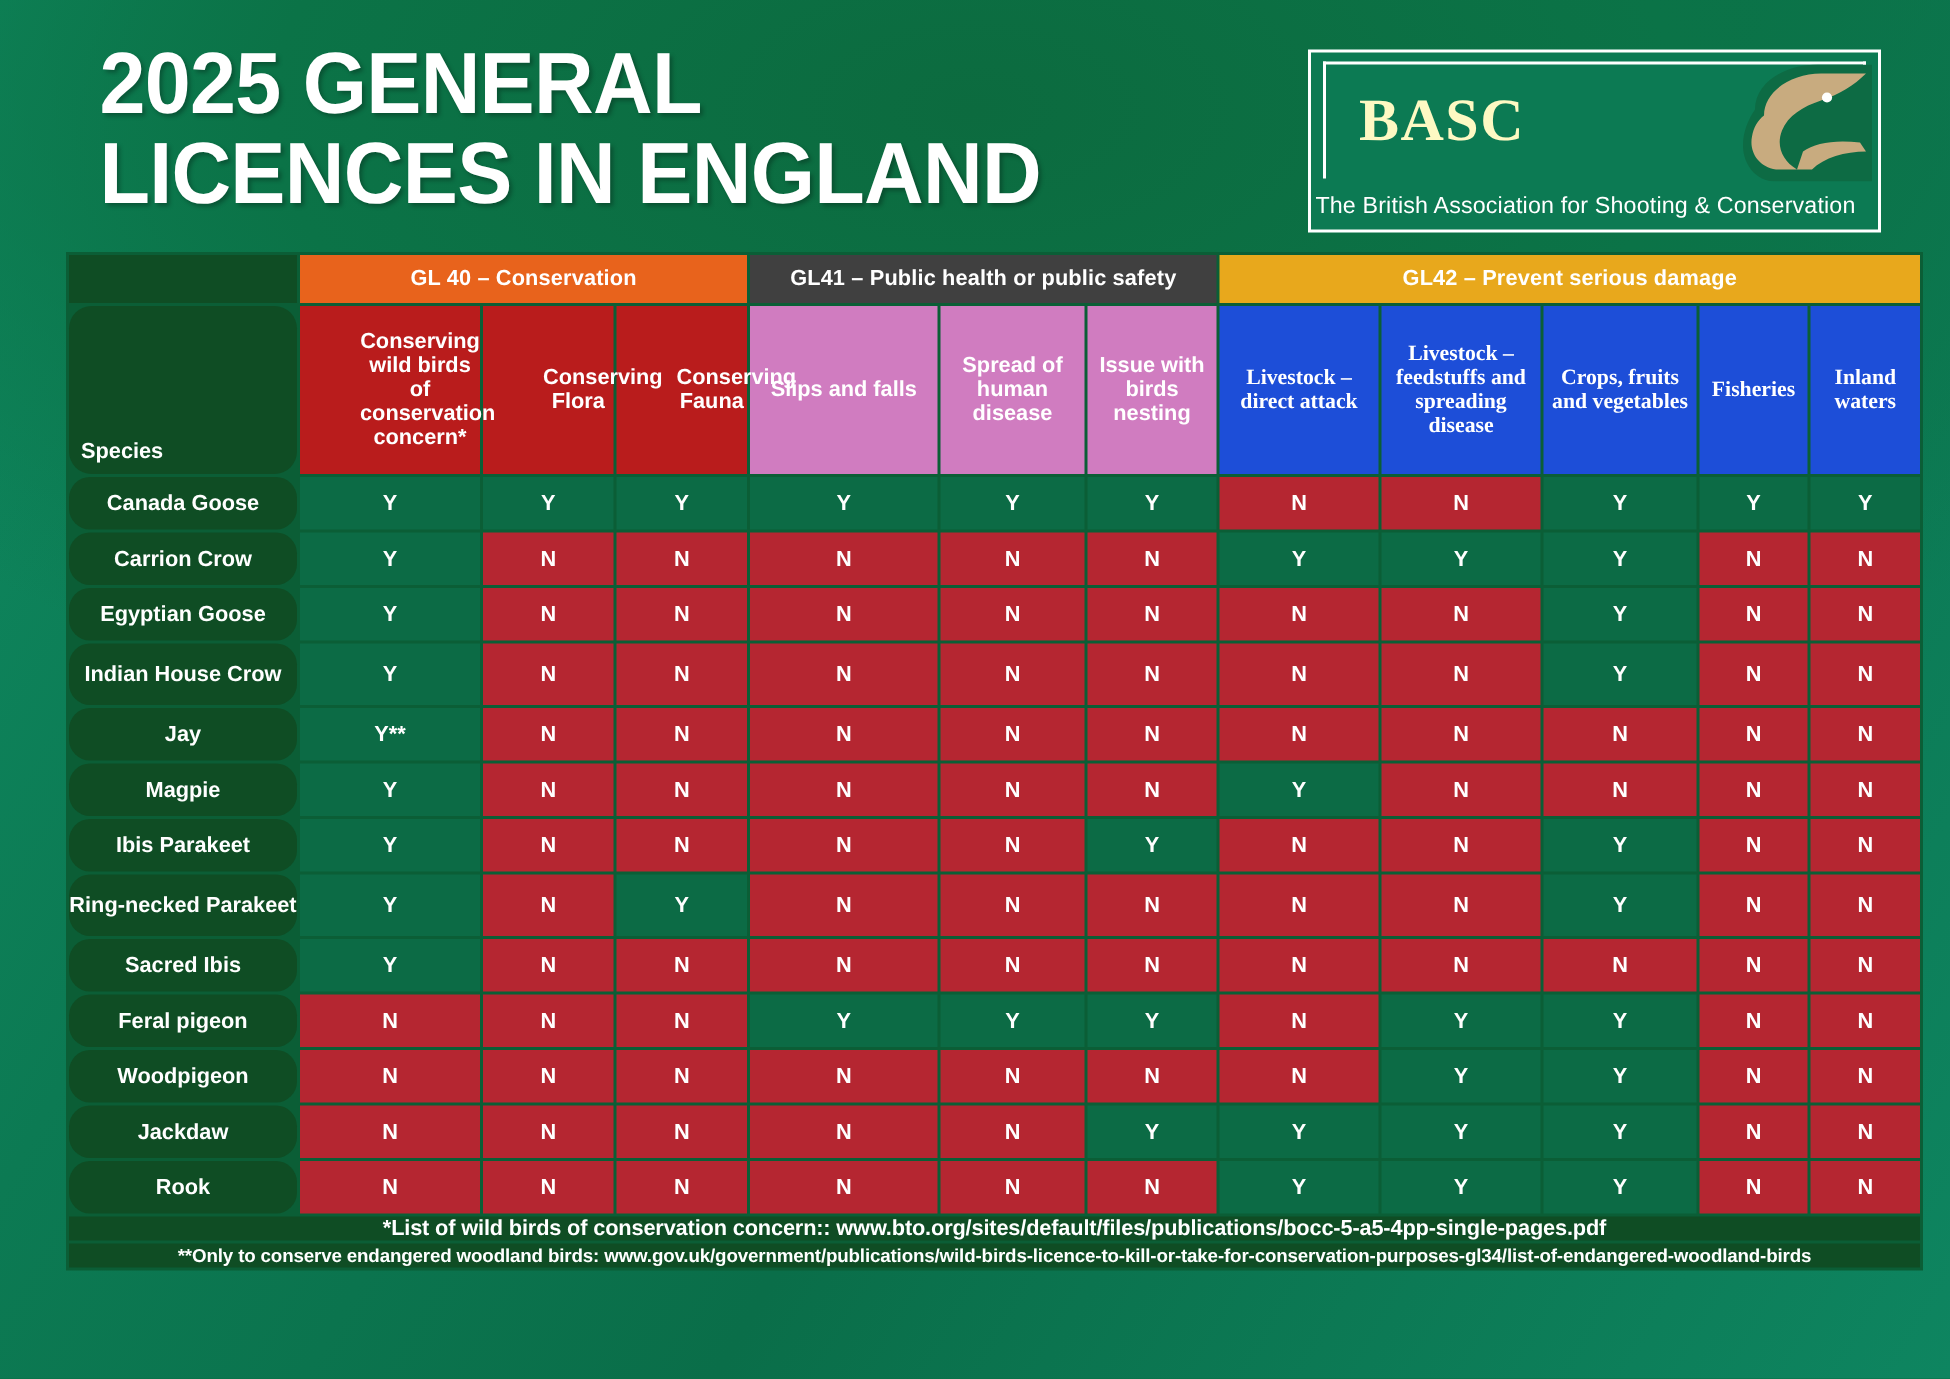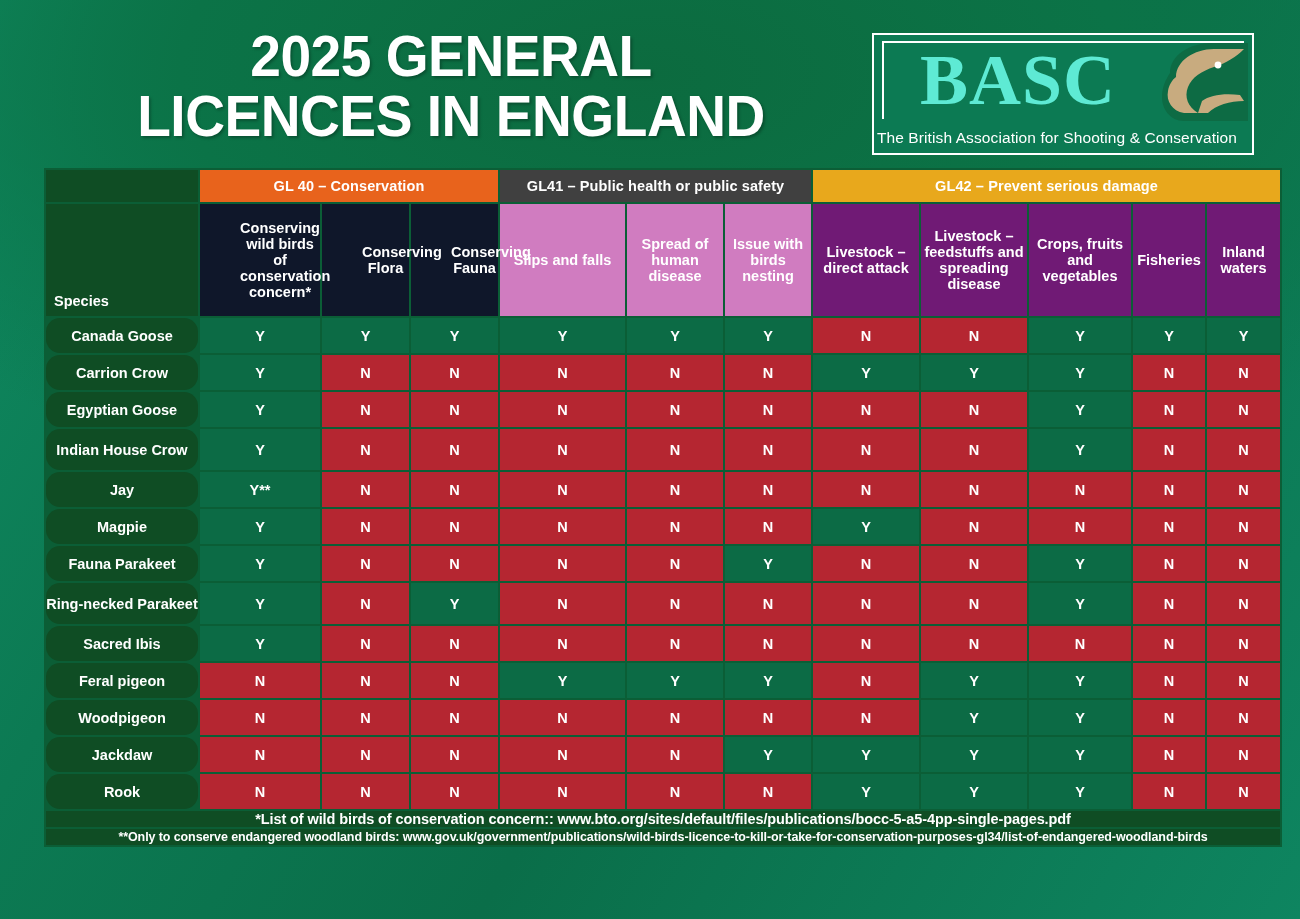--- a/index.html
+++ b/index.html
@@ -23,21 +23,21 @@
   .page-header {
     height: 168px;
     position: relative;
   }
 
   .title-block {
     position: absolute;
     left: 46px;
     top: 26px;
     width: 810px;
-    text-align: center;
+    text-align: left;
   }
   .title-line {
     color: #ffffff;
     font-weight: bold;
     font-size: 58px;
     line-height: 60px;
     letter-spacing: -0.5px;
     text-shadow: 2px 2px 3px rgba(0,0,0,0.28);
     transform: scaleX(0.95);
     transform-origin: center;
@@ -57,27 +57,27 @@
   }
   .logo-inner {
     position: absolute;
     left: 8px; top: 6px; right: 8px; bottom: 6px;
     border: 2px solid #ffffff;
     border-bottom: none;
     height: 78px;
   }
   .logo-word {
     position: absolute;
-    left: 36px;
+    left: 22px;
     top: 4px;
     font-family: "Liberation Serif", serif;
     font-weight: bold;
-    font-size: 72px;
+    font-size: 40px;
     line-height: 66px;
-    color: #5eead4;
+    color: #fef9c3;
     letter-spacing: 1px;
   }
   .logo-duck {
     position: absolute;
     right: -6px;
     top: 0px;
     width: 130px;
     height: 78px;
   }
   .logo-tagline {
@@ -134,30 +134,31 @@
   
   .sub {
     height: 112px;
     vertical-align: bottom;
     padding-bottom: 7px;
     color: #141414;
     font-size: 14.5px;
     font-weight: bold;
     line-height: 16.5px;
   }
-  .sub.c40 { background: #0f172a; padding-left: 40px; }
+  .sub.c40 { background: #b91c1c; padding-left: 40px; }
   .sub.c41 { background: #d07cc0; }
-  .sub.c42 { background: #701a75; }
+  .sub.c42 { background: #1d4ed8; font-family: Liberation Serif, serif; }
   .sub.species {
     background: #0f4d24;
     color: #ffffff;
     text-align: left;
     padding-left: 8px;
     vertical-align: bottom;
     padding-bottom: 7px;
+    border-radius: 15px;
   }
 
   
   td.species-name {
     background: #0f4d24;
     color: #ffffff;
     text-align: left;
     padding-left: 8px;
     font-size: 14.5px;
     font-weight: bold;
@@ -328,21 +329,21 @@
           <td class="no">N</td>
           <td class="no">N</td>
           <td class="no">N</td>
           <td class="yes">Y</td>
           <td class="no">N</td>
           <td class="no">N</td>
           <td class="no">N</td>
           <td class="no">N</td>
         </tr>
         <tr class="datarow">
-          <td class="species-name">Fauna Parakeet</td>
+          <td class="species-name">Ibis Parakeet</td>
           <td class="yes">Y</td>
           <td class="no">N</td>
           <td class="no">N</td>
           <td class="no">N</td>
           <td class="no">N</td>
           <td class="yes">Y</td>
           <td class="no">N</td>
           <td class="no">N</td>
           <td class="yes">Y</td>
           <td class="no">N</td>

